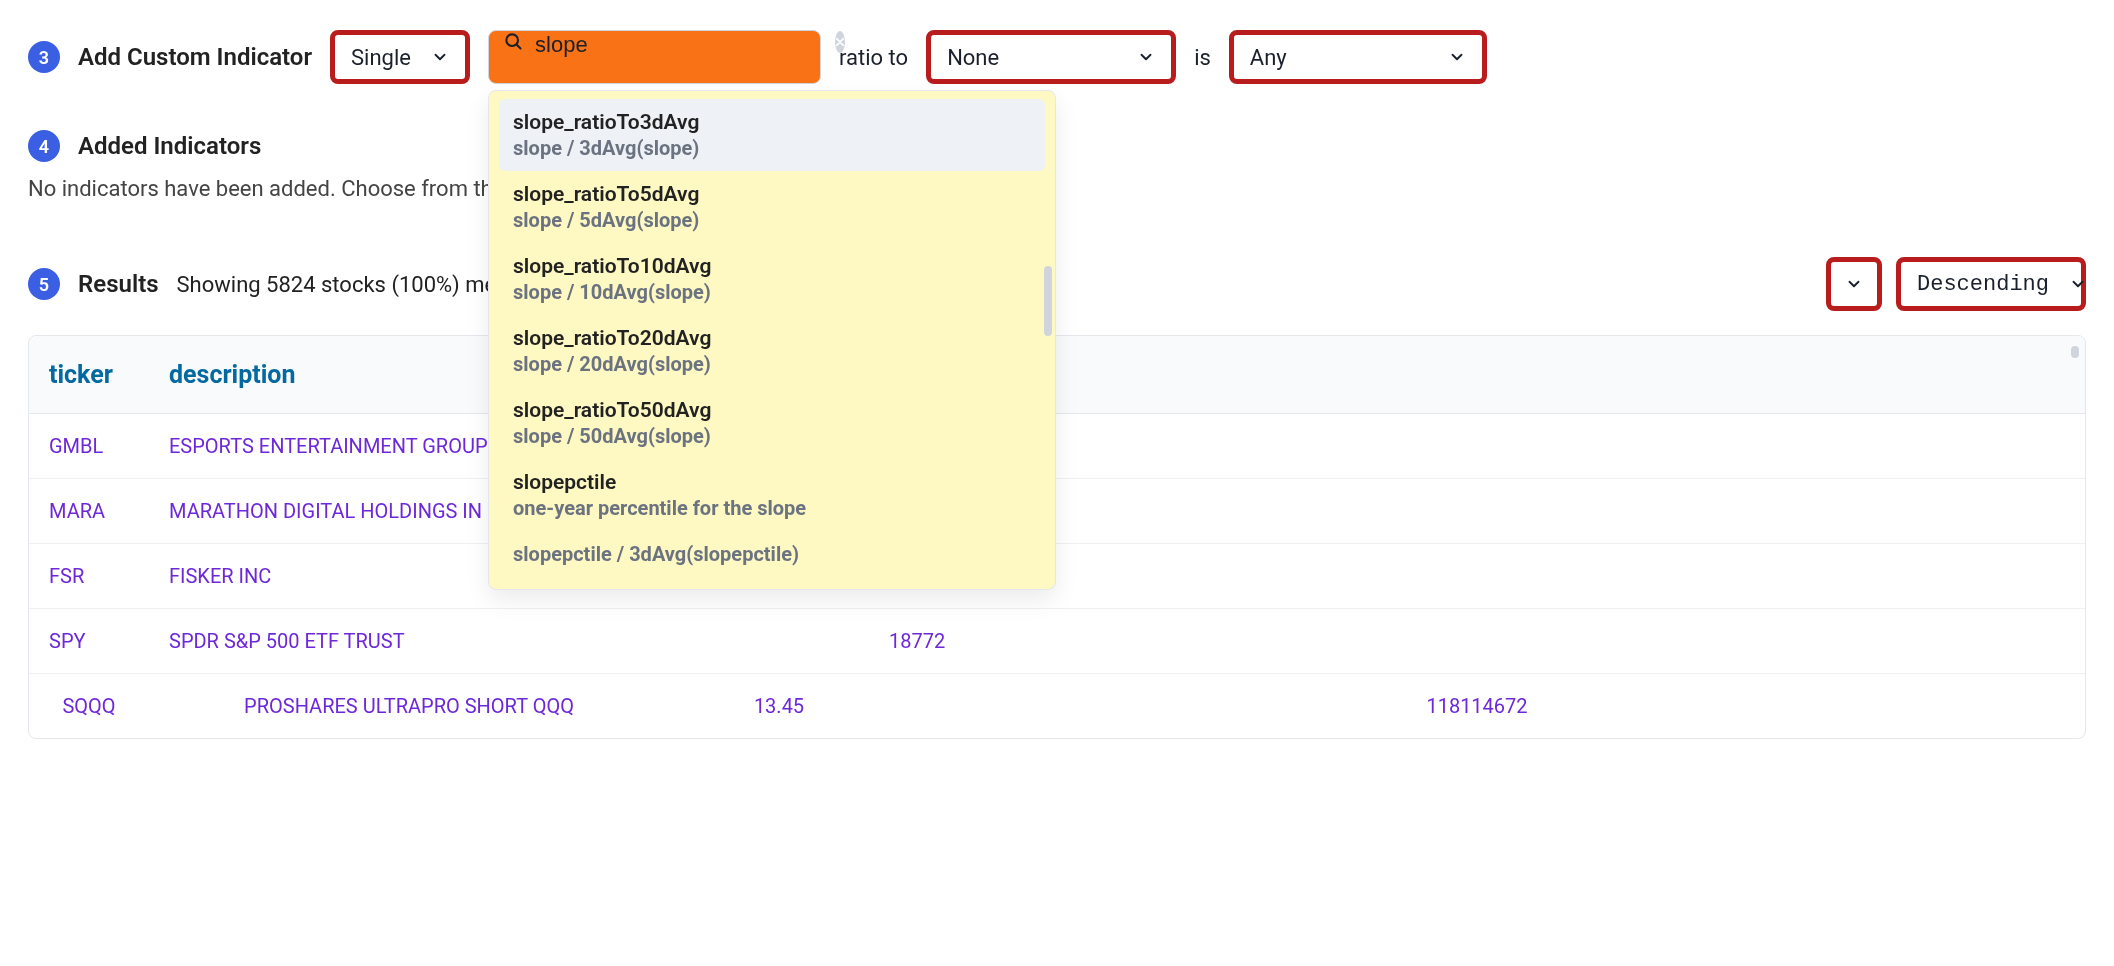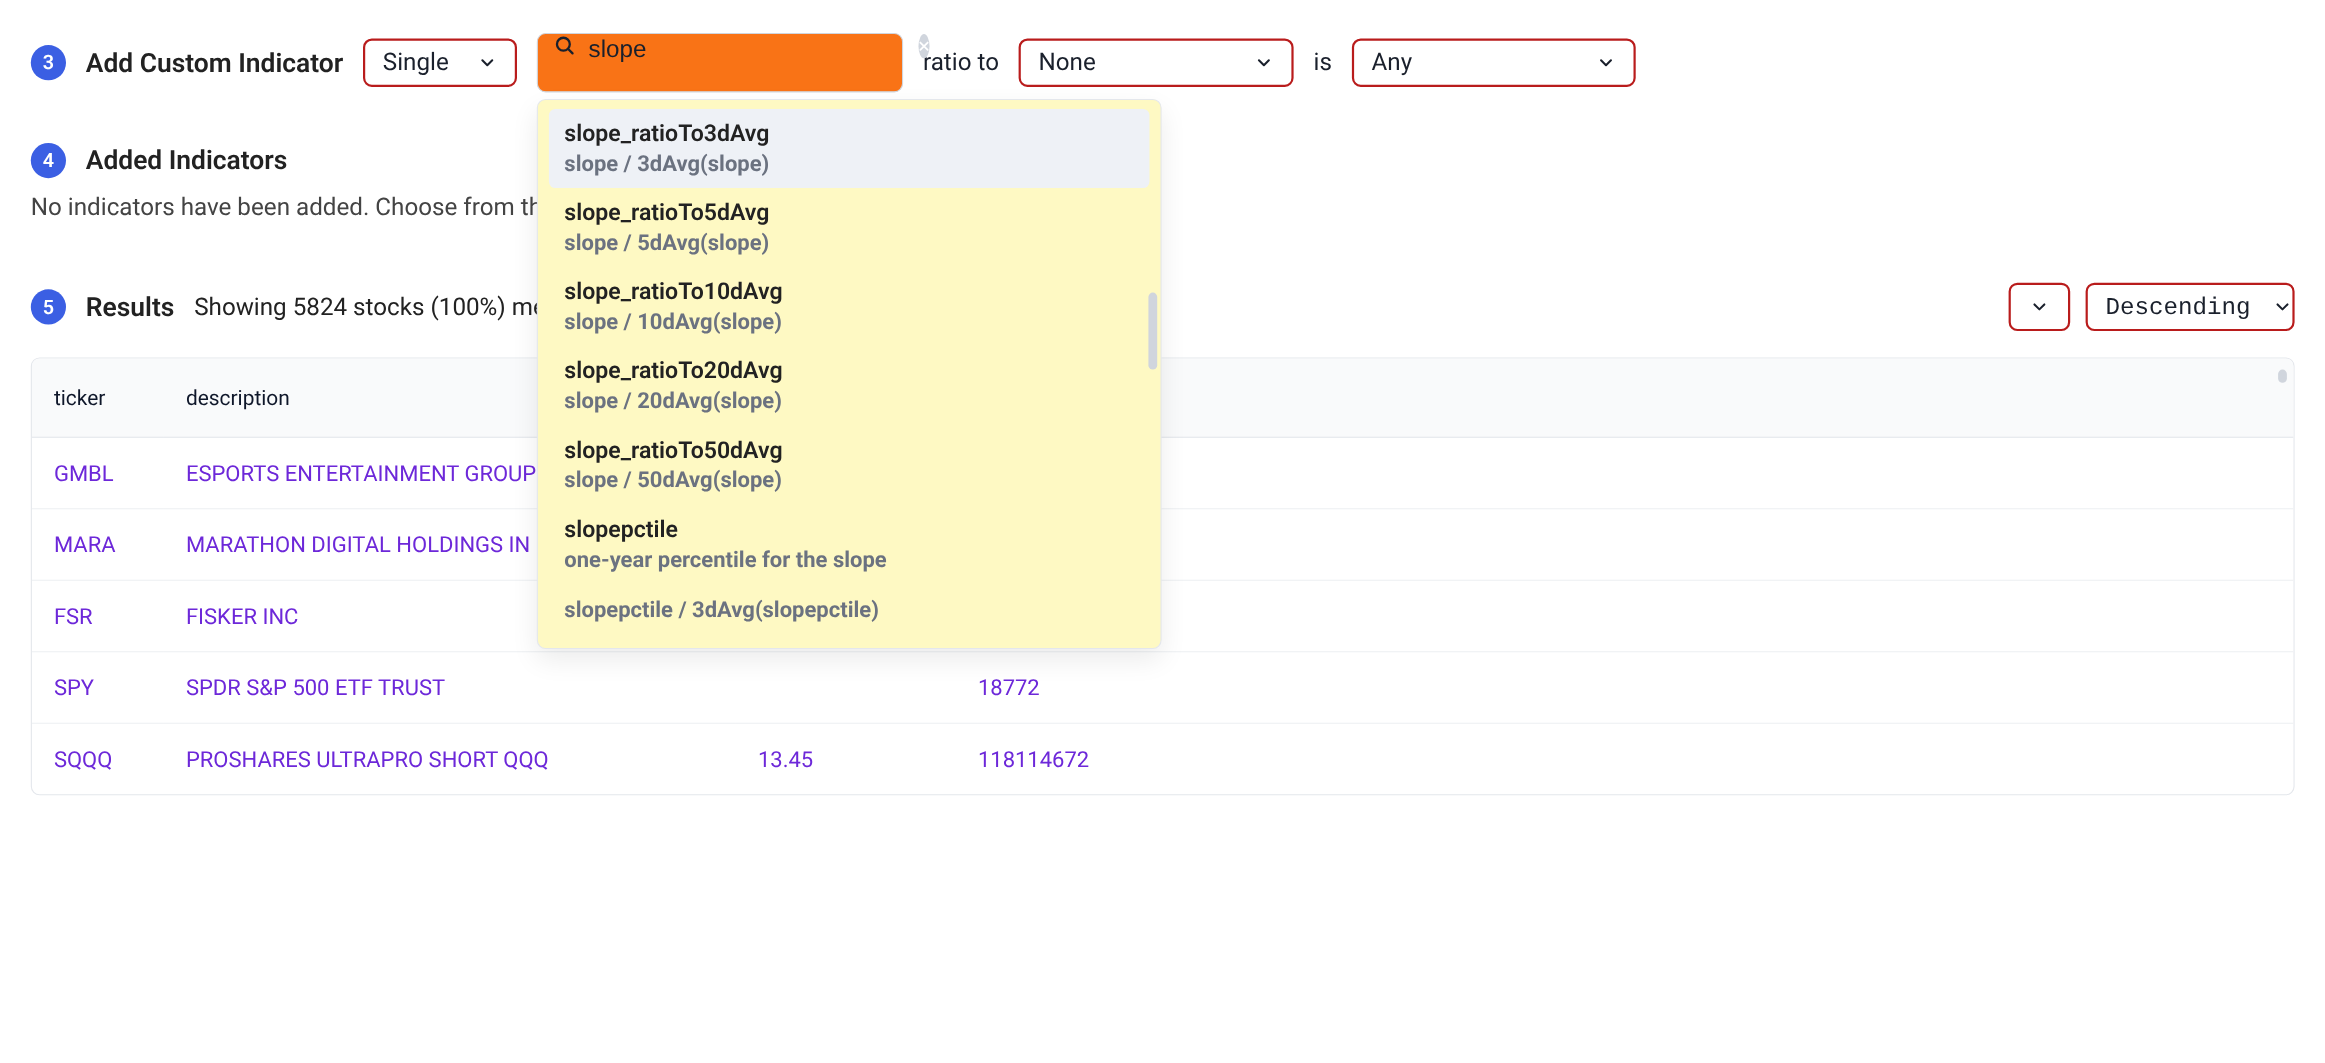--- a/index.html
+++ b/index.html
@@ -32,22 +32,22 @@
     align-items: center;
     justify-content: center;
     flex-shrink: 0;
   }
   .step-title {
     font-size: 24px;
     font-weight: 600;
     color: #222;
   }
   .select-box {
-    height: 44px;
-    border: 2px solid #b91c1c;
+    height: 54px;
+    border: 5px solid #b91c1c;
     border-radius: 8px;
     background: #fff;
     display: inline-flex;
     align-items: center;
     padding: 0 16px;
     font-size: 22px;
     color: #1a202c;
     gap: 20px;
     cursor: pointer;
   }
@@ -177,35 +177,35 @@
     border-radius: 8px;
     overflow: hidden;
     position: relative;
   }
   table {
     width: 100%;
     border-collapse: collapse;
   }
   thead th {
     text-align: left;
-    font-weight: 400;
-    font-size: 19px;
-    color: #0f172a;
+    font-weight: 700;
+    font-size: 25px;
+    color: #0369a1;
     background: #f9fafb;
     border-bottom: 1px solid #e4e7ec;
     padding: 24px 20px;
   }
   tbody td {
     font-size: 20px;
     color: #6d28d9;
     padding: 20px 20px;
     border-bottom: 1px solid #eef0f3;
     white-space: nowrap;
   }
-  tbody tr:last-child td { border-bottom: none; }
+  tbody tr:last-child td { border-bottom: none; text-align: center; }
   th.col-ticker, td.col-ticker { width: 120px; }
   th.col-desc, td.col-desc { width: 520px; }
   th.col-num, td.col-num { width: 220px; }
   th.col-volu, td.col-volu { padding-left: 0; }
   .table-scroll-dot {
     position: absolute;
     top: 10px;
     right: 6px;
     width: 8px;
     height: 12px;

